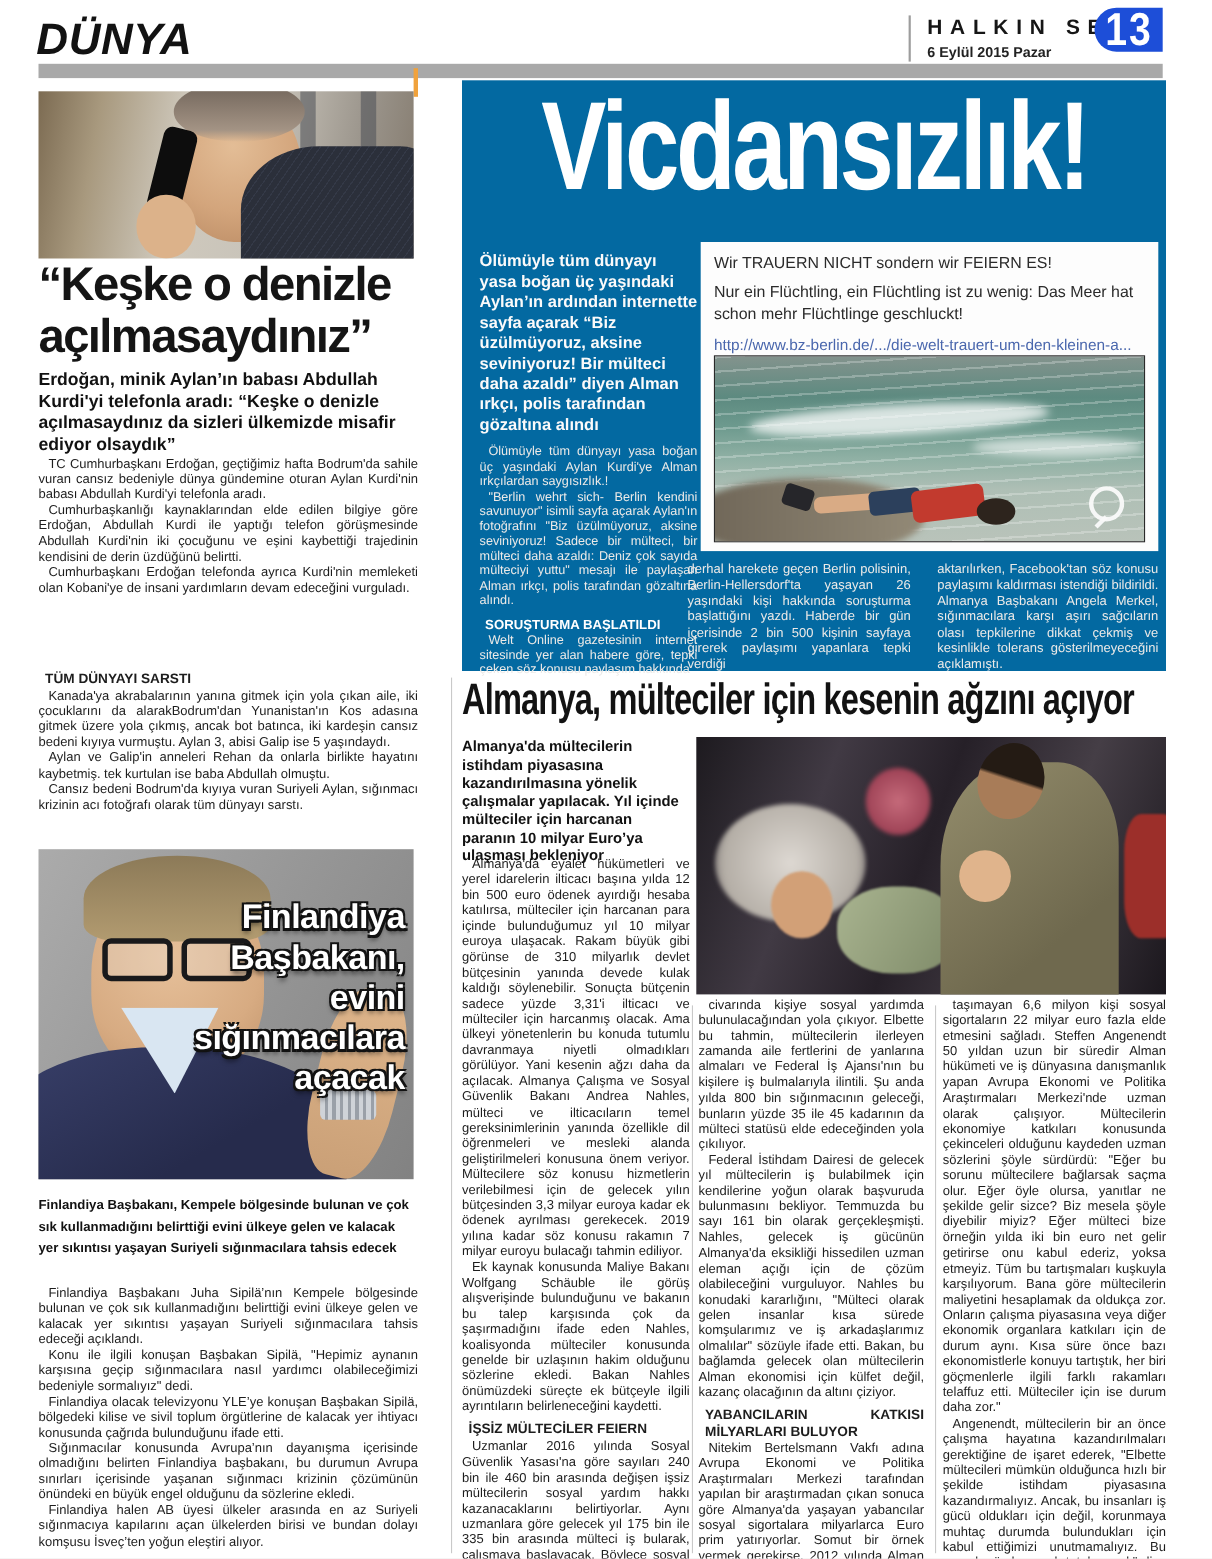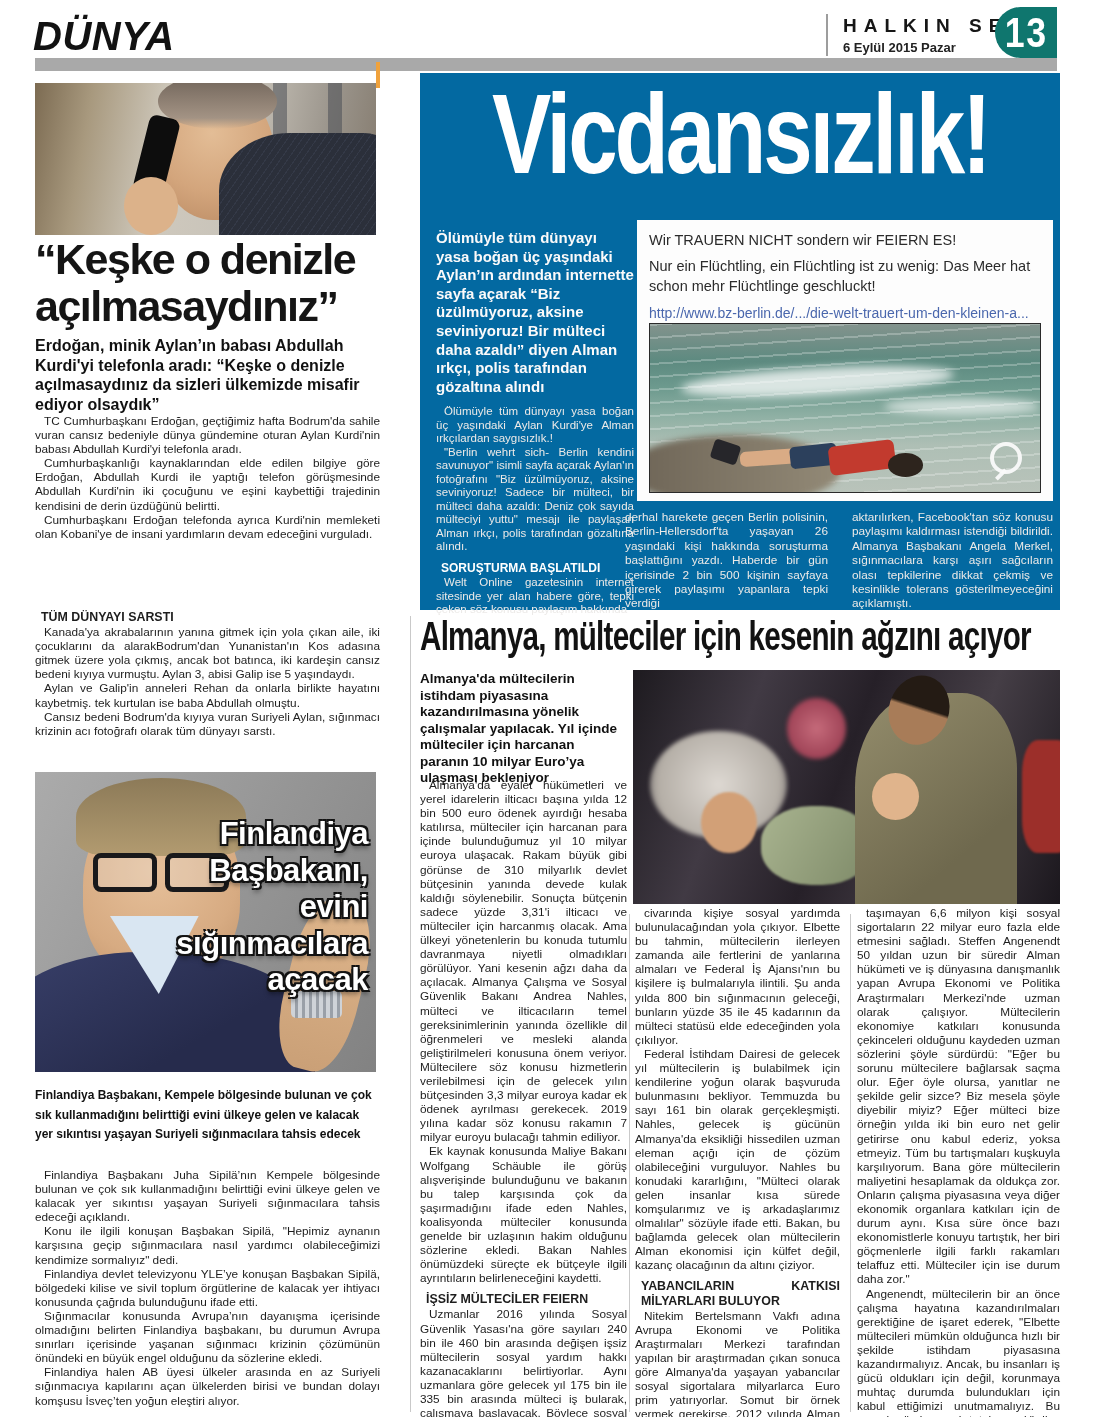--- a/index.html
+++ b/index.html
@@ -6,21 +6,21 @@
   #page{position:relative;width:1102px;height:1417px;background:#ffffff;margin:0 auto;
         font-family:"Liberation Sans",sans-serif;color:#1b1b1b;overflow:hidden;}
   .abs{position:absolute;}
 
   
   .section-title{left:33px;top:14px;font-size:40px;font-weight:900;font-style:italic;letter-spacing:.5px;color:#121212;}
   .divider-bar{left:35px;top:58px;width:1022px;height:13px;background:#a9a9a9;}
   .mast-line{left:826px;top:14px;width:2px;height:42px;background:#9d9d9d;}
   .masthead{left:843px;top:15px;font-size:19px;font-weight:800;letter-spacing:7px;color:#161616;}
   .mast-date{left:843px;top:40px;font-size:13px;font-weight:700;color:#222;}
-  .page-badge{left:995px;top:7px;width:62px;height:51px;background:#0f766e;border-radius:28px 0 0 28px;
+  .page-badge{left:995px;top:7px;width:62px;height:40px;background:#1d4ed8;border-radius:28px 0 0 28px;
               display:flex;align-items:center;justify-content:center;}
   .page-badge span{color:#fff;font-size:42px;font-weight:800;letter-spacing:2px;transform:scaleX(.85);}
 
   
   .bodytext{font-size:11.8px;line-height:14.1px;text-align:justify;color:#1d1d1d;}
   .bodytext p{margin:0;text-indent:9px;}
   .subhead-bold{font-weight:700;color:#111;}
   .kicker{font-weight:700;font-size:12.4px;padding-left:6px;margin:7px 0 1px;}
 
   
@@ -189,22 +189,22 @@
       <div>evini</div>
       <div>sığınmacılara</div>
       <div>açacak</div>
     </div>
   </div>
 
   <div class="abs finland-lede subhead-bold">Finlandiya Başbakanı, Kempele bölgesinde bulunan ve çok sık kullanmadığını belirttiği evini ülkeye gelen ve kalacak yer sıkıntısı yaşayan Suriyeli sığınmacılara tahsis edecek</div>
 
   <div class="abs finland-body bodytext">
     <p>Finlandiya Başbakanı Juha Sipilä’nın Kempele bölgesinde bulunan ve çok sık kullanmadığını belirttiği evini ülkeye gelen ve kalacak yer sıkıntısı yaşayan Suriyeli sığınmacılara tahsis edeceği açıklandı.</p>
-    <p>Konu ile ilgili konuşan Başbakan Sipilä, "Hepimiz aynanın karşısına geçip sığınmacılara nasıl yardımcı olabileceğimizi kendimize sormalıyız" dedi.</p>
-    <p>Finlandiya devlet televizyonu YLE’ye konuşan Başbakan Sipilä, bölgedeki kilise ve sivil toplum örgütlerine de kalacak yer ihtiyacı konusunda çağrıda bulunduğunu ifade etti.</p>
+    <p>Konu ile ilgili konuşan Başbakan Sipilä, "Hepimiz aynanın karşısına geçip sığınmacılara nasıl yardımcı olabileceğimizi bedeniyle sormalıyız" dedi.</p>
+    <p>Finlandiya olacak televizyonu YLE’ye konuşan Başbakan Sipilä, bölgedeki kilise ve sivil toplum örgütlerine de kalacak yer ihtiyacı konusunda çağrıda bulunduğunu ifade etti.</p>
     <p>Sığınmacılar konusunda Avrupa’nın dayanışma içerisinde olmadığını belirten Finlandiya başbakanı, bu durumun Avrupa sınırları içerisinde yaşanan sığınmacı krizinin çözümünün önündeki en büyük engel olduğunu da sözlerine ekledi.</p>
     <p>Finlandiya halen AB üyesi ülkeler arasında en az Suriyeli sığınmacıya kapılarını açan ülkelerden birisi ve bundan dolayı komşusu İsveç’ten yoğun eleştiri alıyor.</p>
   </div>
 
   <div class="abs panel">
     <div class="panel-headline">
       <span>Vicdansızlık!</span>
     </div>
 
     <div class="panel-col">

